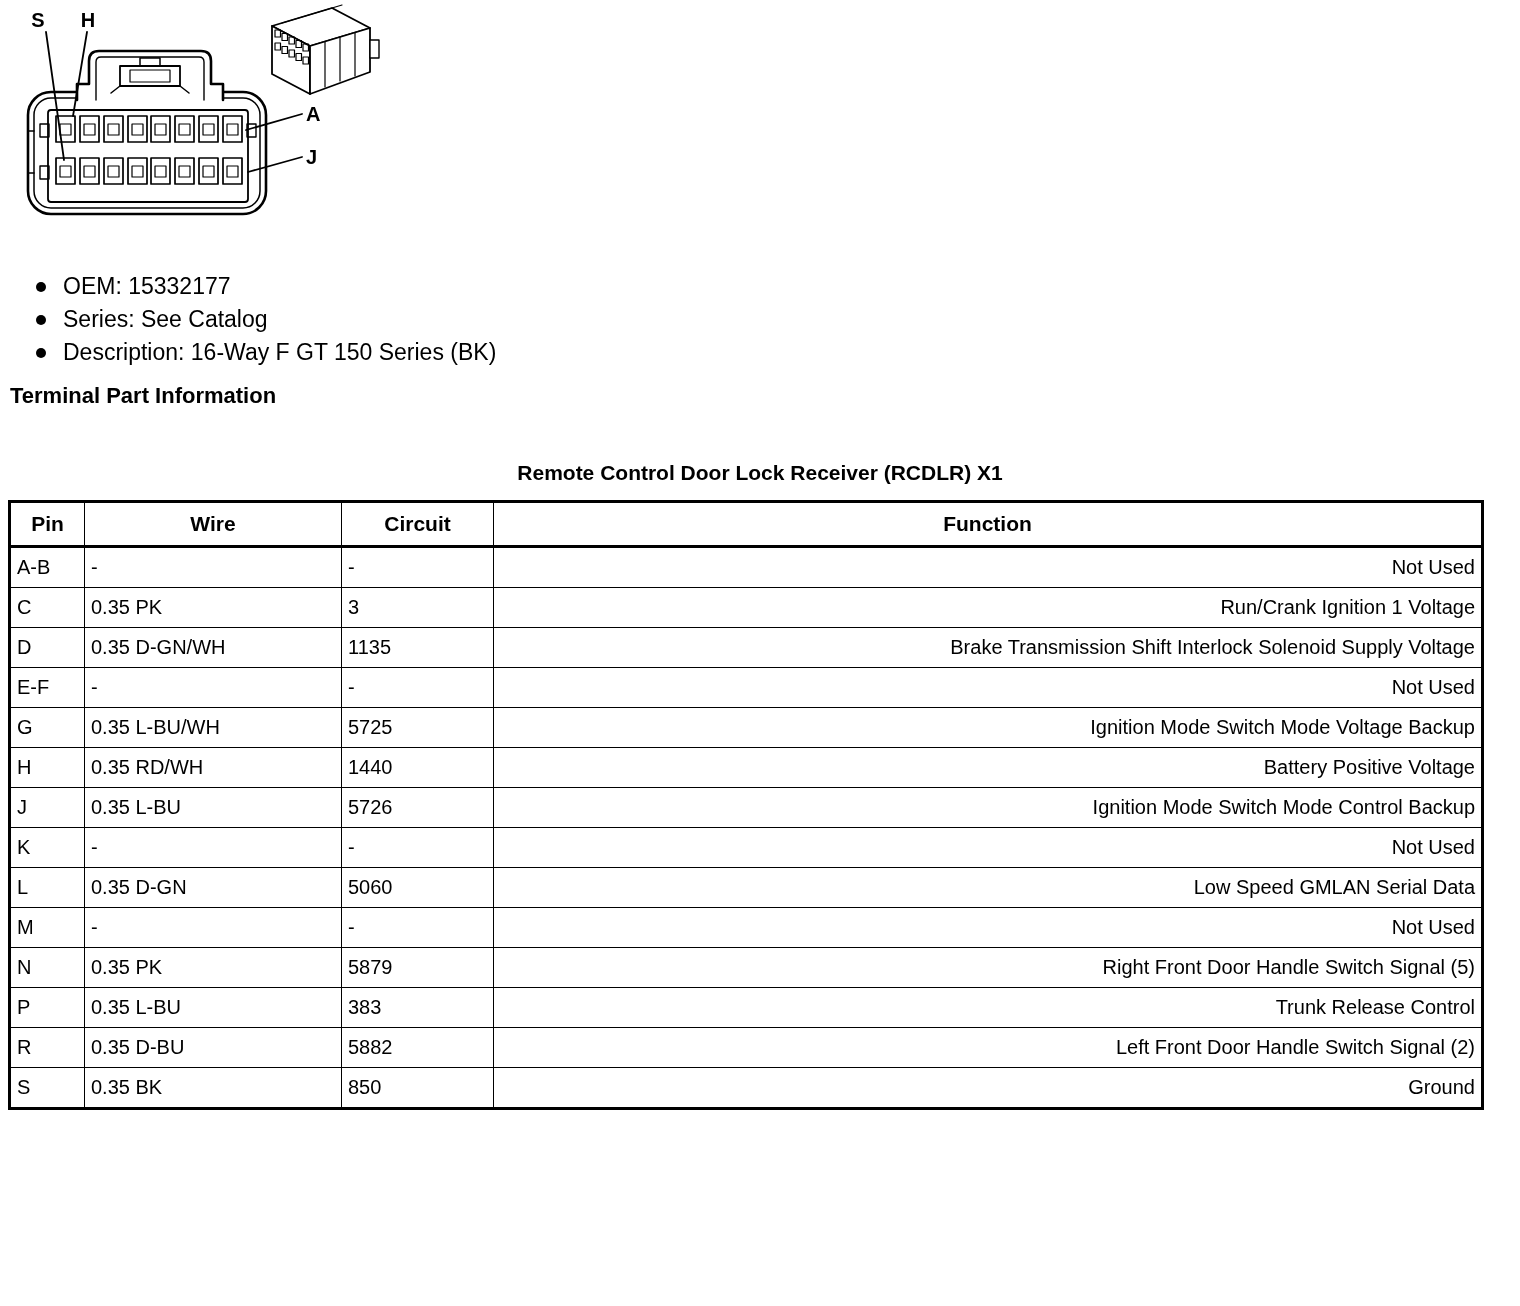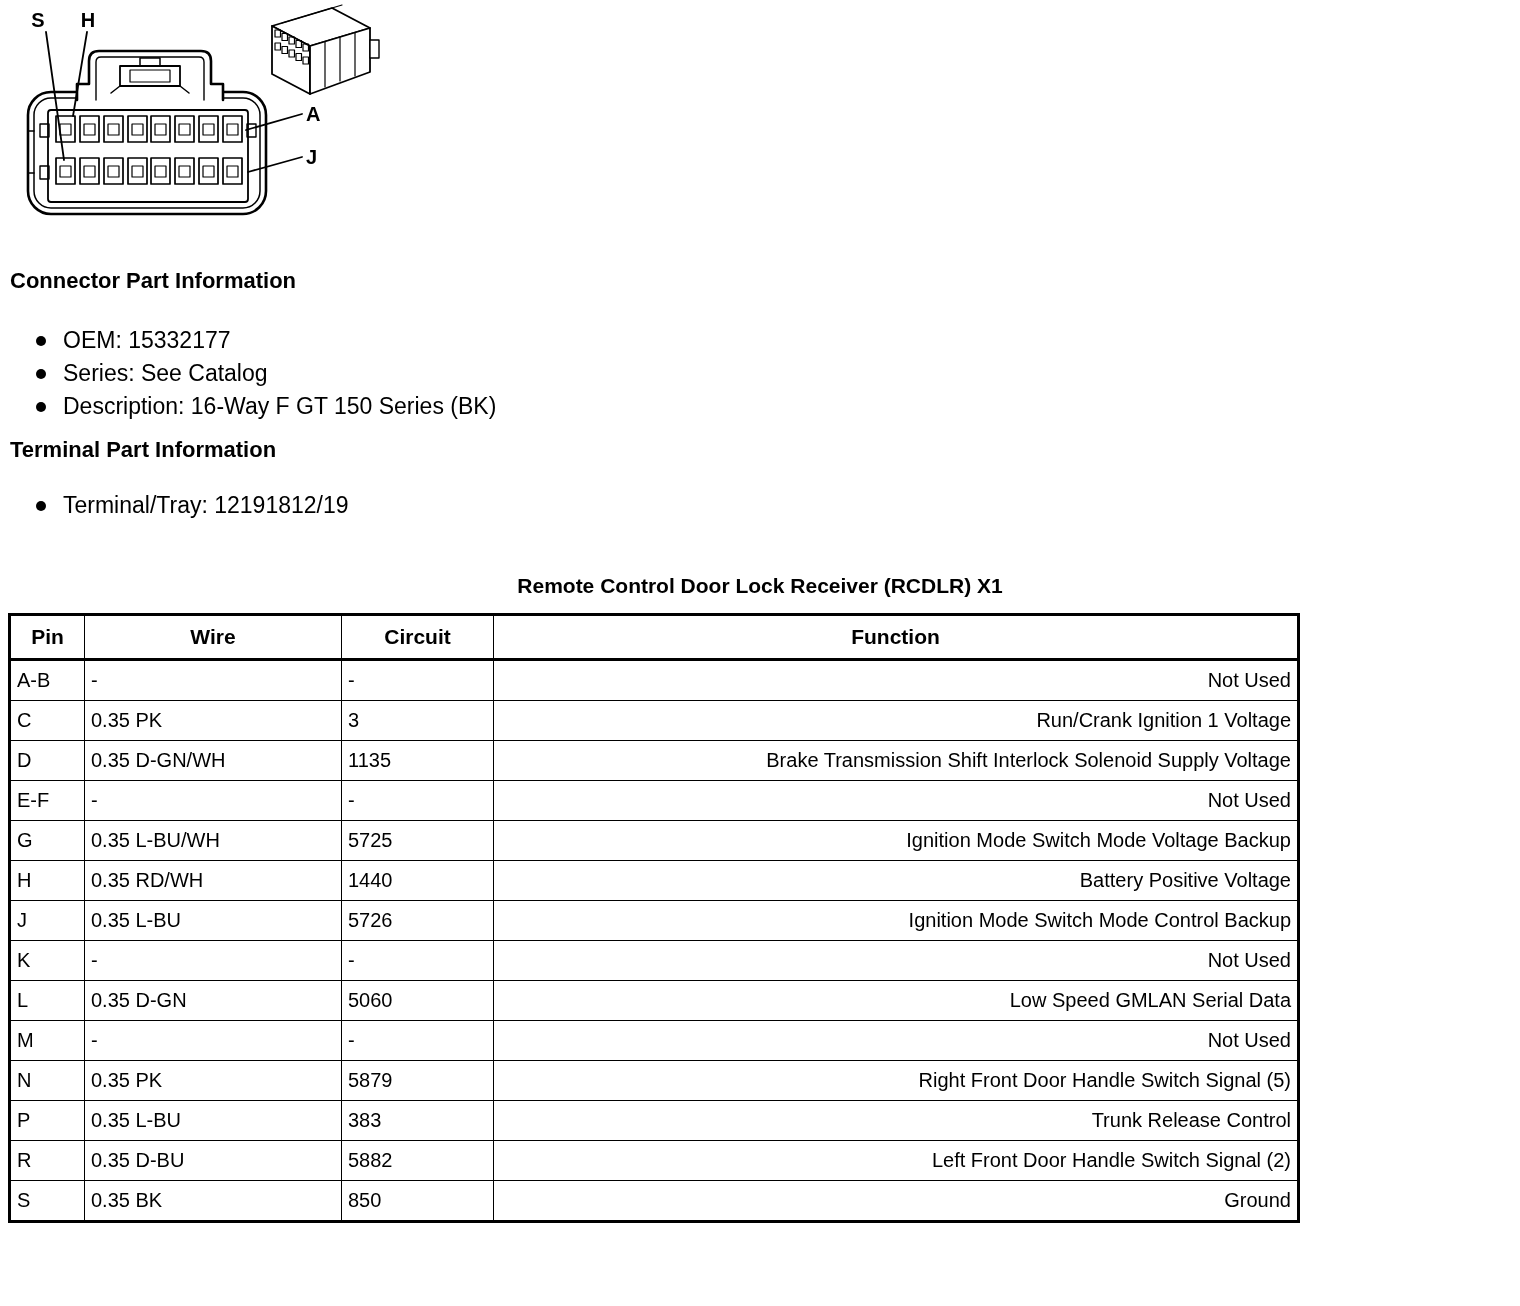--- a/index.html
+++ b/index.html
@@ -50,21 +50,21 @@
     flex: none;
   }
   .table-title {
     margin-top: 52px;
     text-align: center;
     font-size: 21px;
     font-weight: bold;
   }
   table.pinout {
     margin: 15px 0 0 8px;
-    width: 1292px;
+    width: 1476px;
     border-collapse: collapse;
     table-layout: fixed;
     font-size: 20px;
   }
   table.pinout th, table.pinout td {
     border: 1.5px solid #000;
     padding: 0 6px;
     overflow: hidden;
     white-space: nowrap;
   }
@@ -182,44 +182,39 @@
         </g>
       </g>
 
       <text x="38" y="27" text-anchor="middle">S</text>
       <text x="88" y="27" text-anchor="middle">H</text>
       <text x="306" y="121">A</text>
       <text x="306" y="164">J</text>
     </svg>
   </div>
 
-  <h2 class="section-heading" id="heading-connector">Connector Part Information</h2>
 
   <ul class="bullets" id="list-connector">
     <li>
       <span class="dot"></span>
       <span>OEM: 15332177</span>
     </li>
     <li>
       <span class="dot"></span>
       <span>Series: See Catalog</span>
     </li>
     <li>
       <span class="dot"></span>
       <span>Description: 16-Way F GT 150 Series (BK)</span>
     </li>
   </ul>
 
   <h2 class="section-heading" id="heading-terminal">Terminal Part Information</h2>
 
   <ul class="bullets" id="list-terminal">
-    <li>
-      <span class="dot"></span>
-      <span>Terminal/Tray: 12191812/19</span>
-    </li>
   </ul>
 
   <div class="table-title">Remote Control Door Lock Receiver (RCDLR) X1</div>
 
   <table class="pinout">
     <colgroup>
       <col style="width:75px">
       <col style="width:257px">
       <col style="width:152px">
       <col>

